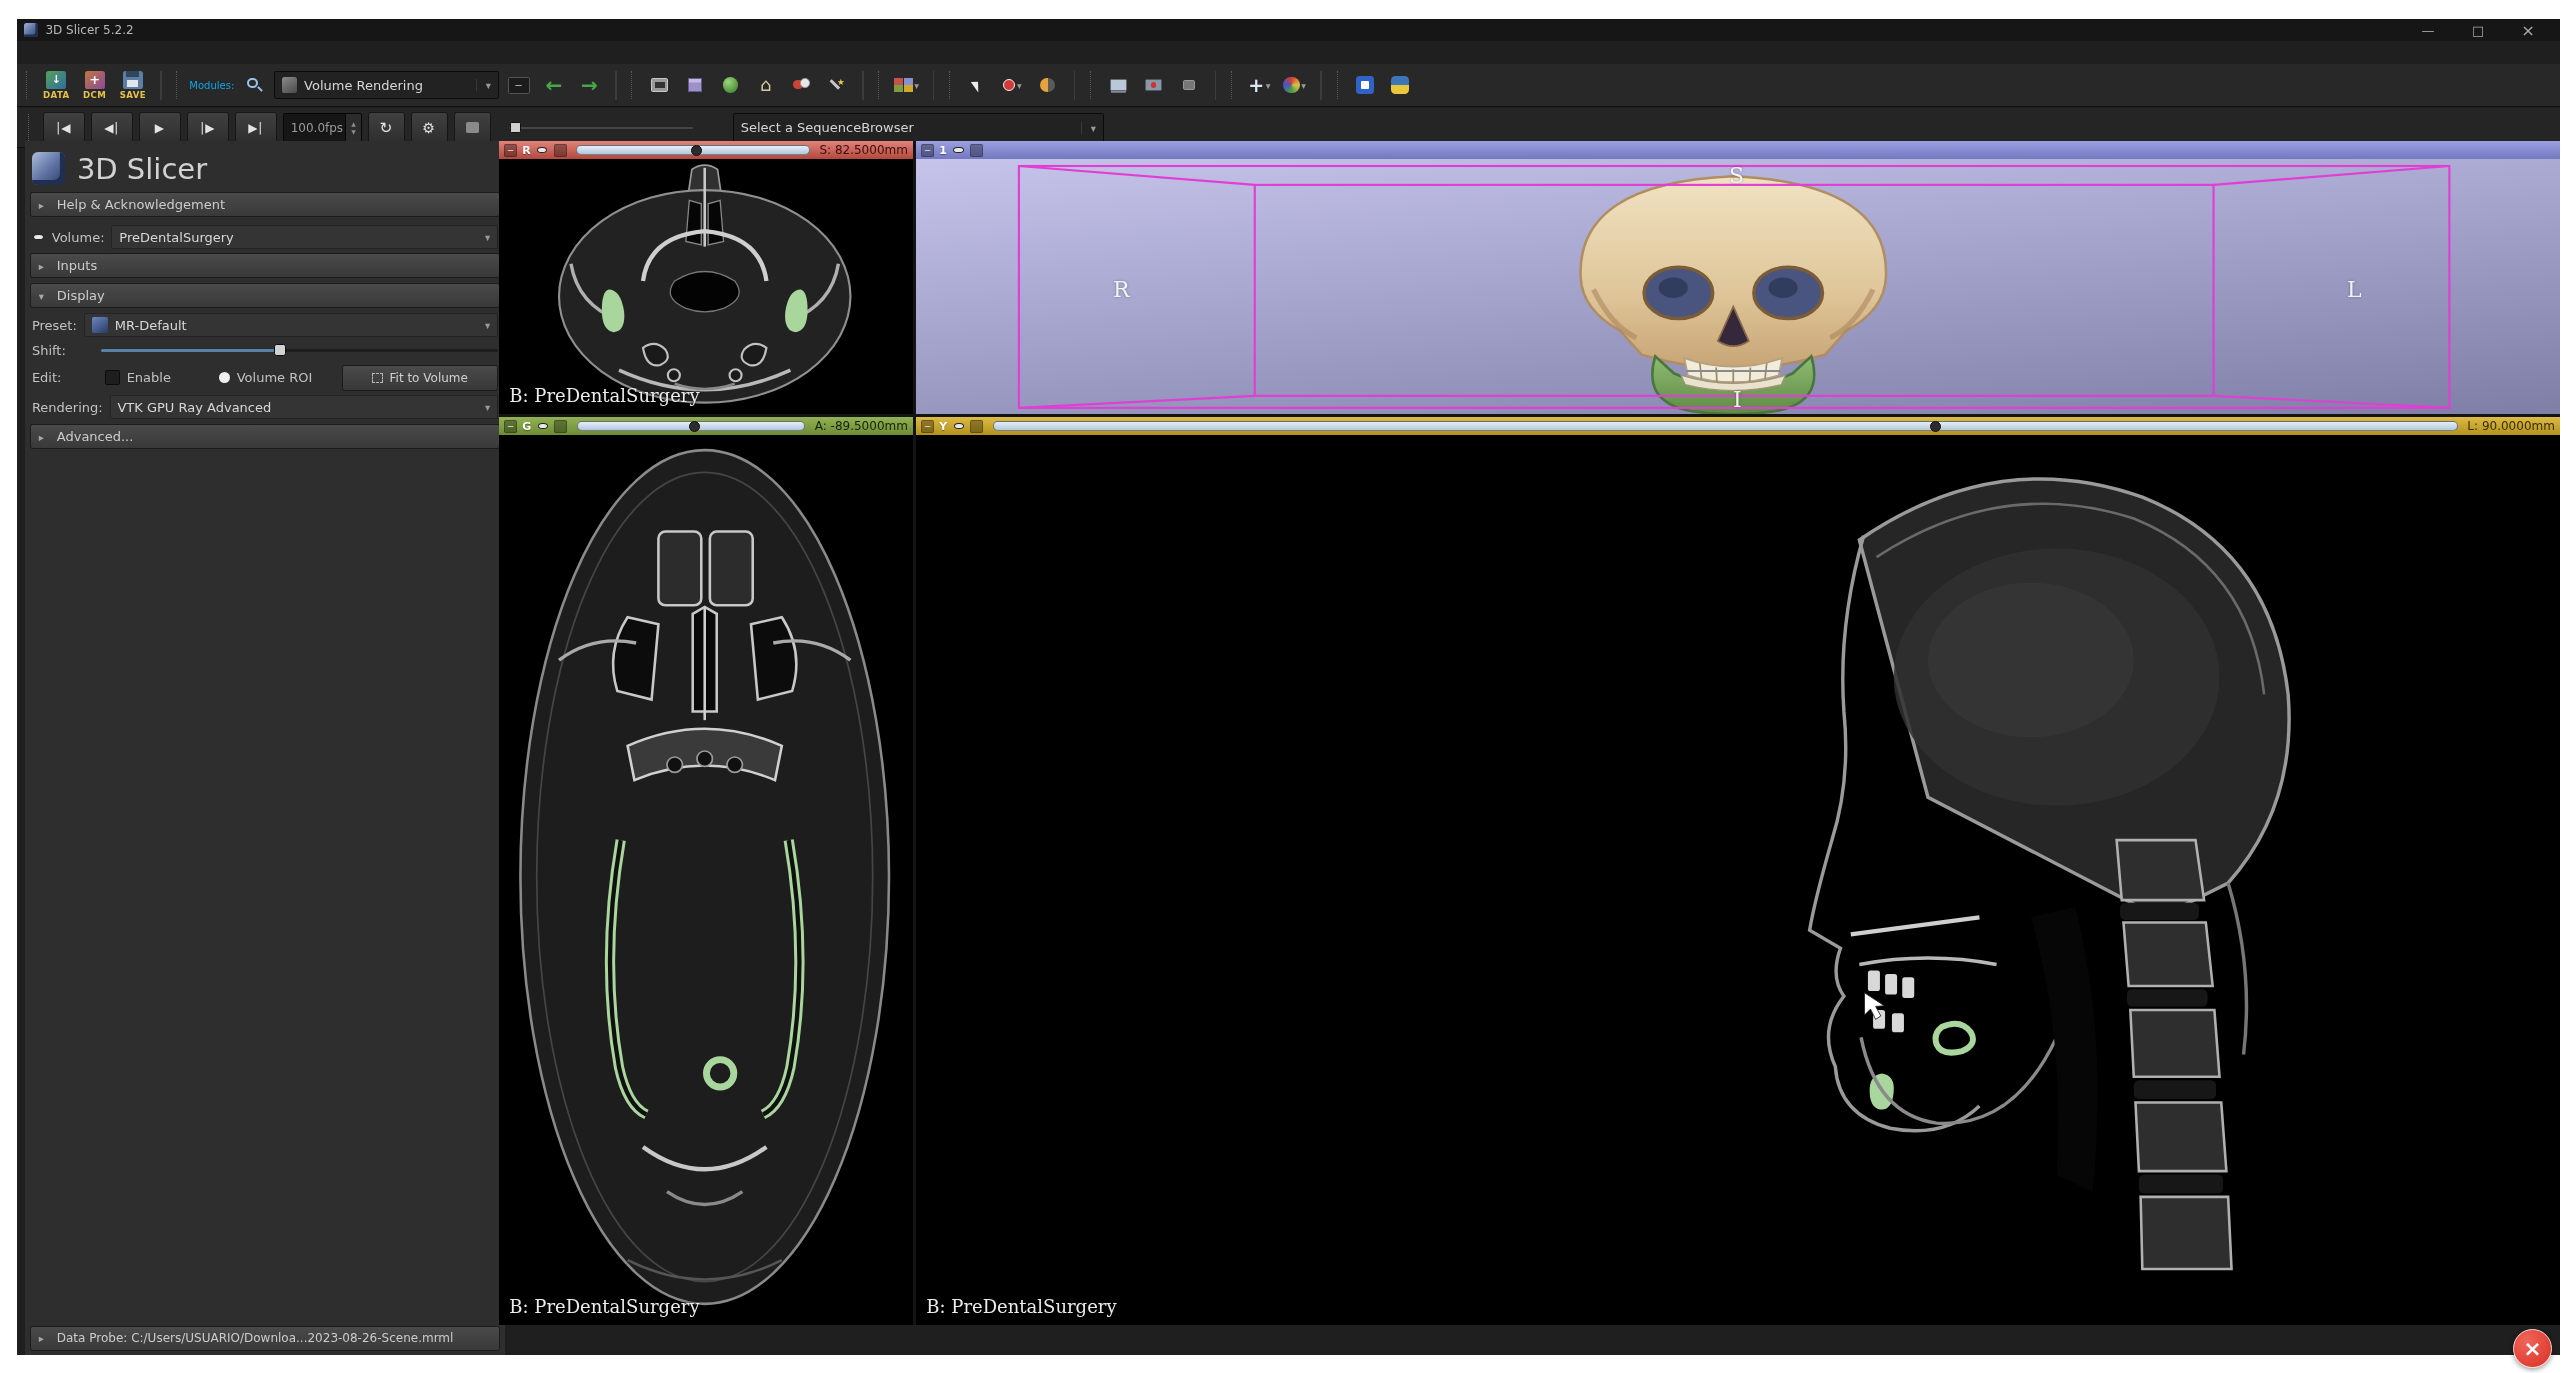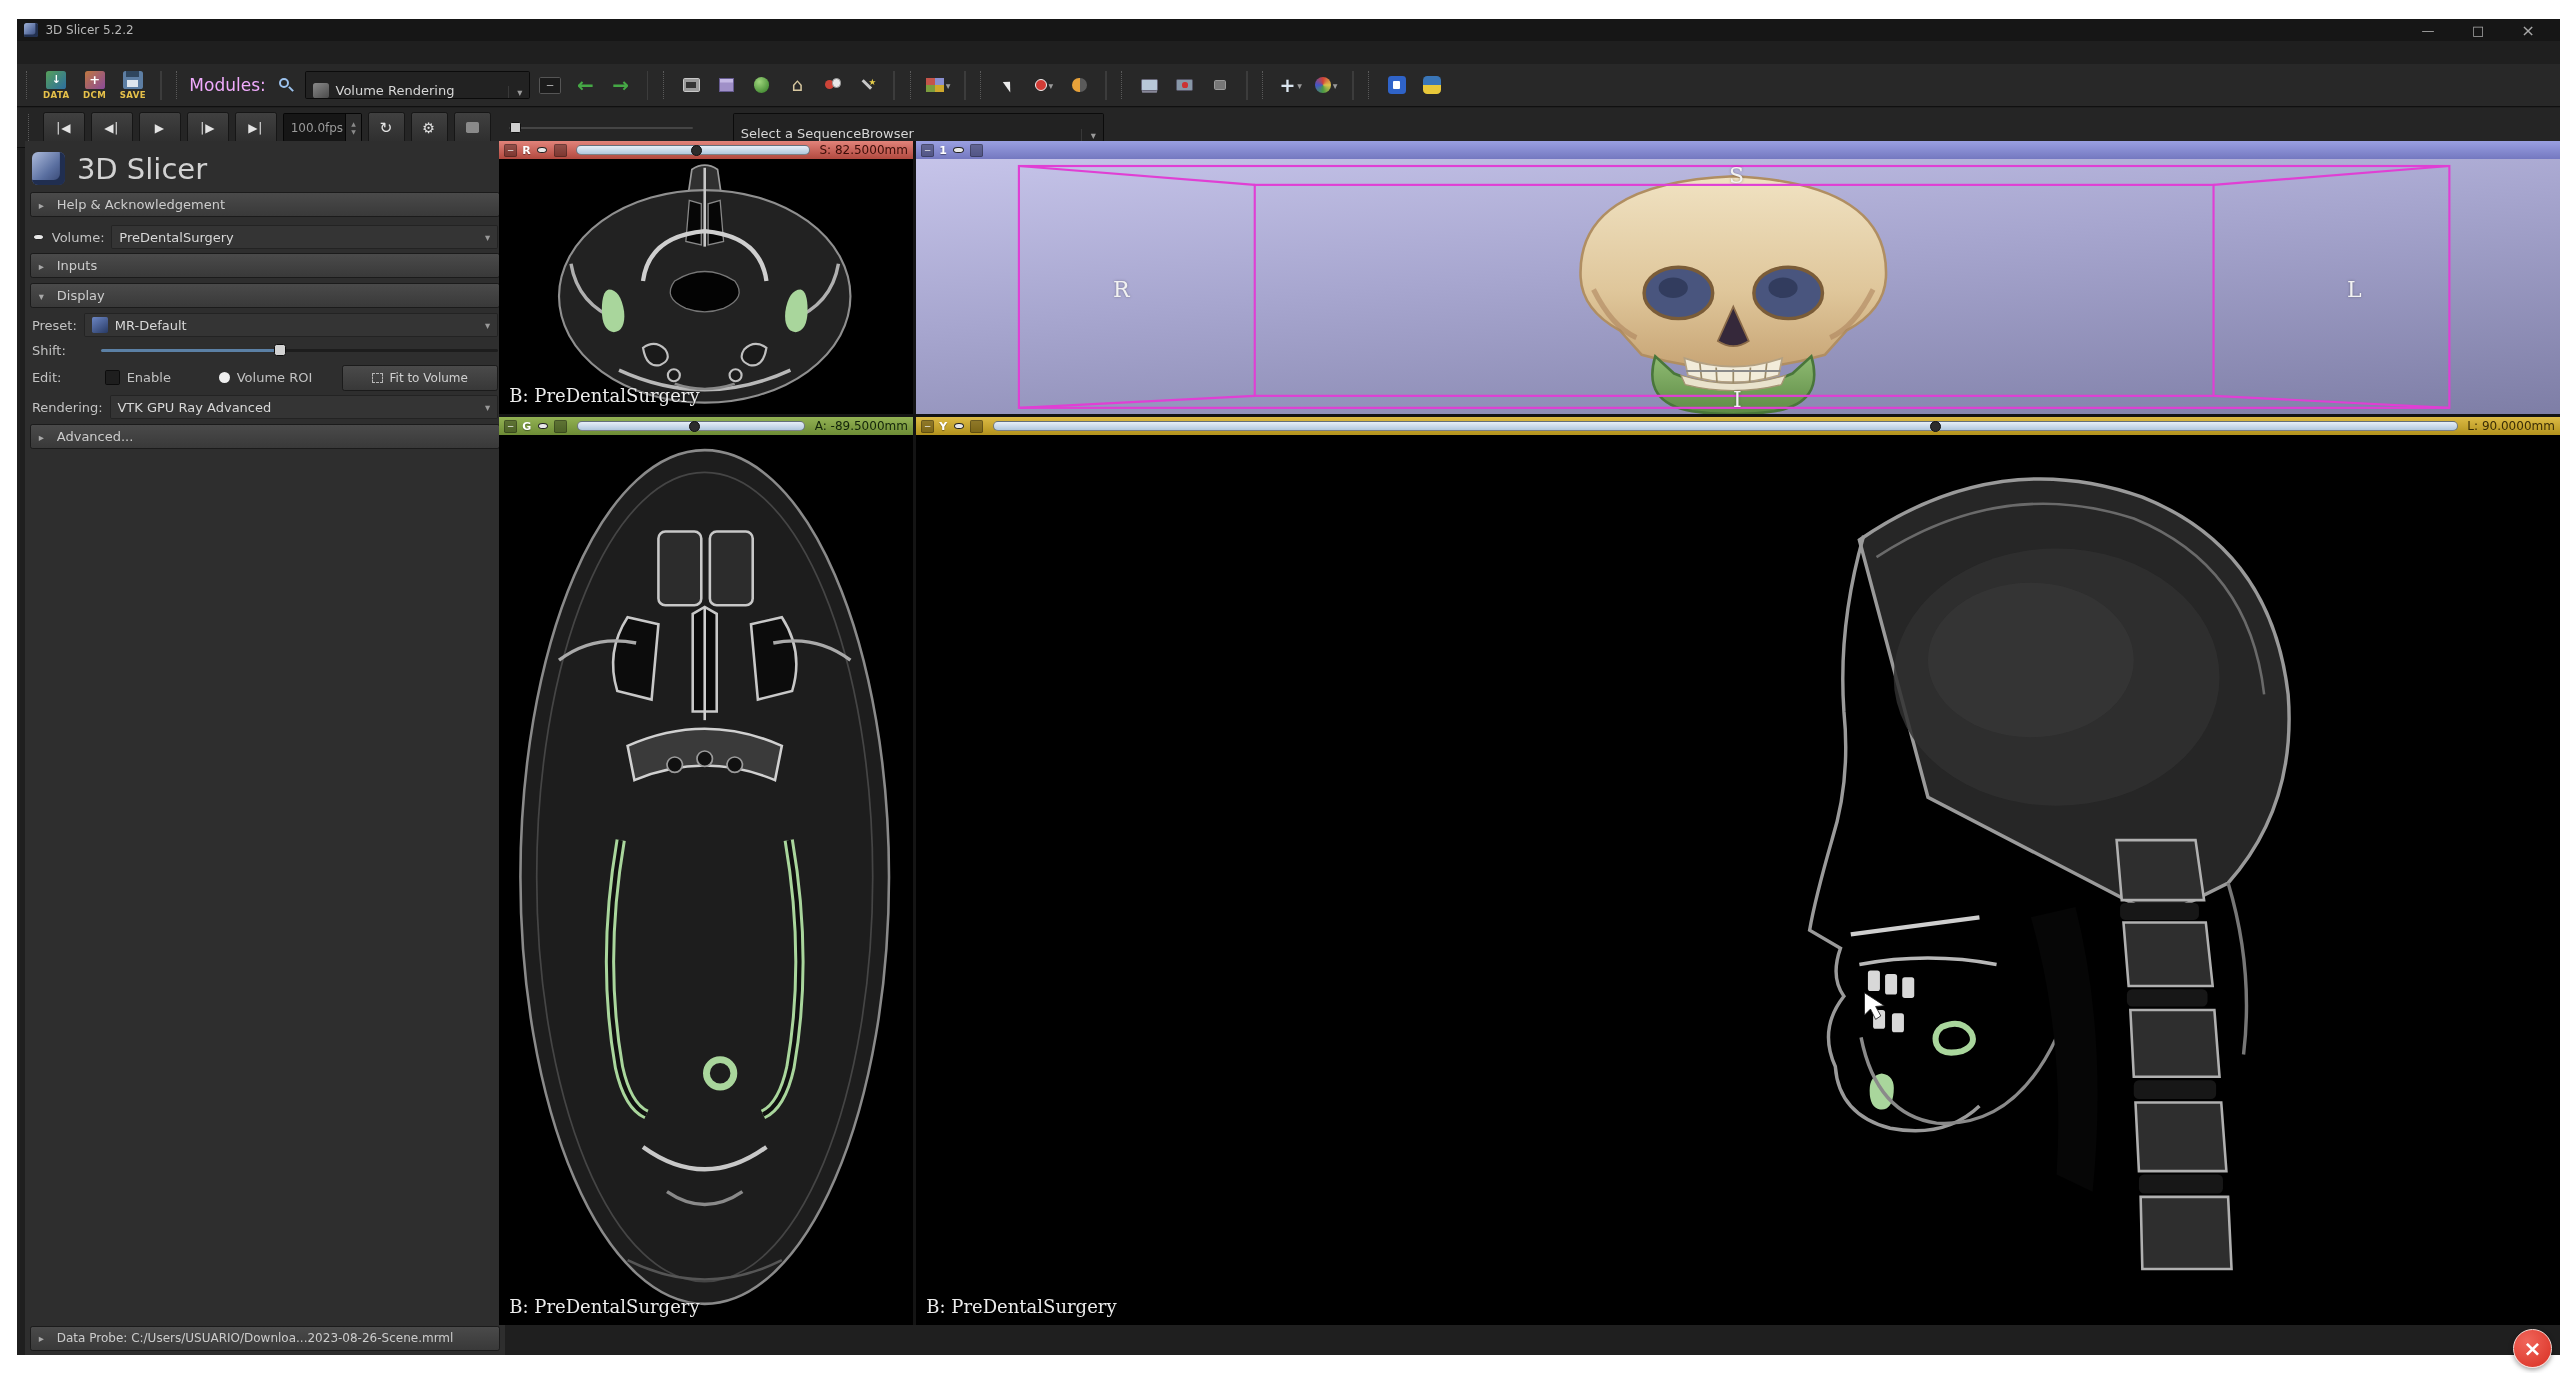--- a/index.html
+++ b/index.html
@@ -20,21 +20,21 @@
   .menu-label::first-letter{text-decoration:underline}
 
   
   #maintoolbar{position:absolute;left:0;top:45px;right:0;height:43px;background:#282828;border-bottom:0.9px solid #101010;display:flex;align-items:center;padding:0 5.1px;gap:4.3px}
   .thandle{width:4.3px;height:27.4px;border-left:1.7px dotted #5a5a5a;margin:0 4.3px}
   .tsep{width:1.7px;height:29px;background:#3c3c3c;margin:0 6px}
   .tbtn{min-width:34px;height:38px;display:flex;flex-direction:column;align-items:center;justify-content:center;border-radius:2.6px;gap:1.7px}
   .tbtn-sm{min-width:31px;height:33px;display:flex;align-items:center;justify-content:center;border-radius:2.6px;position:relative}
   .tbtn-label{font-size:8.6px;color:#e6c14a;font-weight:bold;line-height:1;letter-spacing:0.4px}
   .miniarrow{color:#9a9a9a;font-size:9.4px;margin-left:1.7px}
-  .combo{display:flex;align-items:flex-end;background:#222;border:0.9px solid #0b0b0b;border-radius:1.7px;color:#d6d6d6;font-size:13px;padding:0 6.9px;gap:6.9px;height:28px}
+  .combo{display:flex;align-items:center;background:#222;border:0.9px solid #0b0b0b;border-radius:1.7px;color:#d6d6d6;font-size:13px;padding:0 6.9px;gap:6.9px;height:28px}
   .combo .carr{margin-left:auto;color:#9a9a9a;font-size:10.3px;padding-left:8.6px;border-left:0.9px solid #383838}
   .glyph-green{color:#45a845;font-size:20px;font-weight:bold;line-height:1}
 
   
   #seqtoolbar{position:absolute;left:0;top:89px;right:0;height:40px;background:#252525;border-bottom:0.9px solid #0f0f0f;display:flex;align-items:center;padding:0 6.9px;gap:6px}
   .seqbtn{width:42px;height:32px;background:linear-gradient(#404040,#2e2e2e);border:0.9px solid #161616;border-radius:2.6px;display:flex;align-items:center;justify-content:center;color:#e4e4e4;font-size:12px;letter-spacing:0.9px}
   .spinbox{width:79px;height:29px;background:#161616;border:0.9px solid #060606;border-radius:1.7px;display:flex;align-items:center;color:#9a9a9a;font-size:12px;padding-left:6.9px}
   .spinarrows{margin-left:auto;display:flex;flex-direction:column;align-items:center;justify-content:center;width:15.4px;height:100%;background:#2c2c2c;color:#8a8a8a;font-size:6px;line-height:1.3;border-left:0.9px solid #060606}
 
   
@@ -96,21 +96,21 @@
         <span style="width:20px;height:18px;border-radius:2.6px;background:#5d7ea3;position:relative;overflow:hidden">
           <span style="position:absolute;left:3.4px;top:0;width:13px;height:6px;background:#2f465e"></span>
           <span style="position:absolute;left:4.3px;bottom:1.7px;width:11px;height:6.9px;background:#dfe6ee"></span>
         </span>
         <span class="tbtn-label">SAVE</span>
       </span>
 
       <span class="tsep"></span>
       <span class="thandle"></span>
 
-      <span style="color:#f0abfc;font-size:17px">Modules:</span>
+      <span style="color:#0ea5e9;font-size:10px">Modules:</span>
       <span class="tbtn-sm">
         <span style="position:relative;width:17px;height:17px">
           <span style="position:absolute;left:1.7px;top:1.7px;width:10.3px;height:10.3px;border:2.1px solid #9cc2ee;border-radius:50%"></span>
           <span style="position:absolute;left:11px;top:11px;width:6px;height:2.1px;background:#9cc2ee;transform:rotate(45deg)"></span>
         </span>
       </span>
       <span class="combo" style="width:225px">
         <span style="width:15.4px;height:15.4px;border-radius:2.6px;background:linear-gradient(145deg,#8a8a8a,#4a4a4a)"></span>
         <span>Volume Rendering</span>
         <span class="carr">▾</span>

